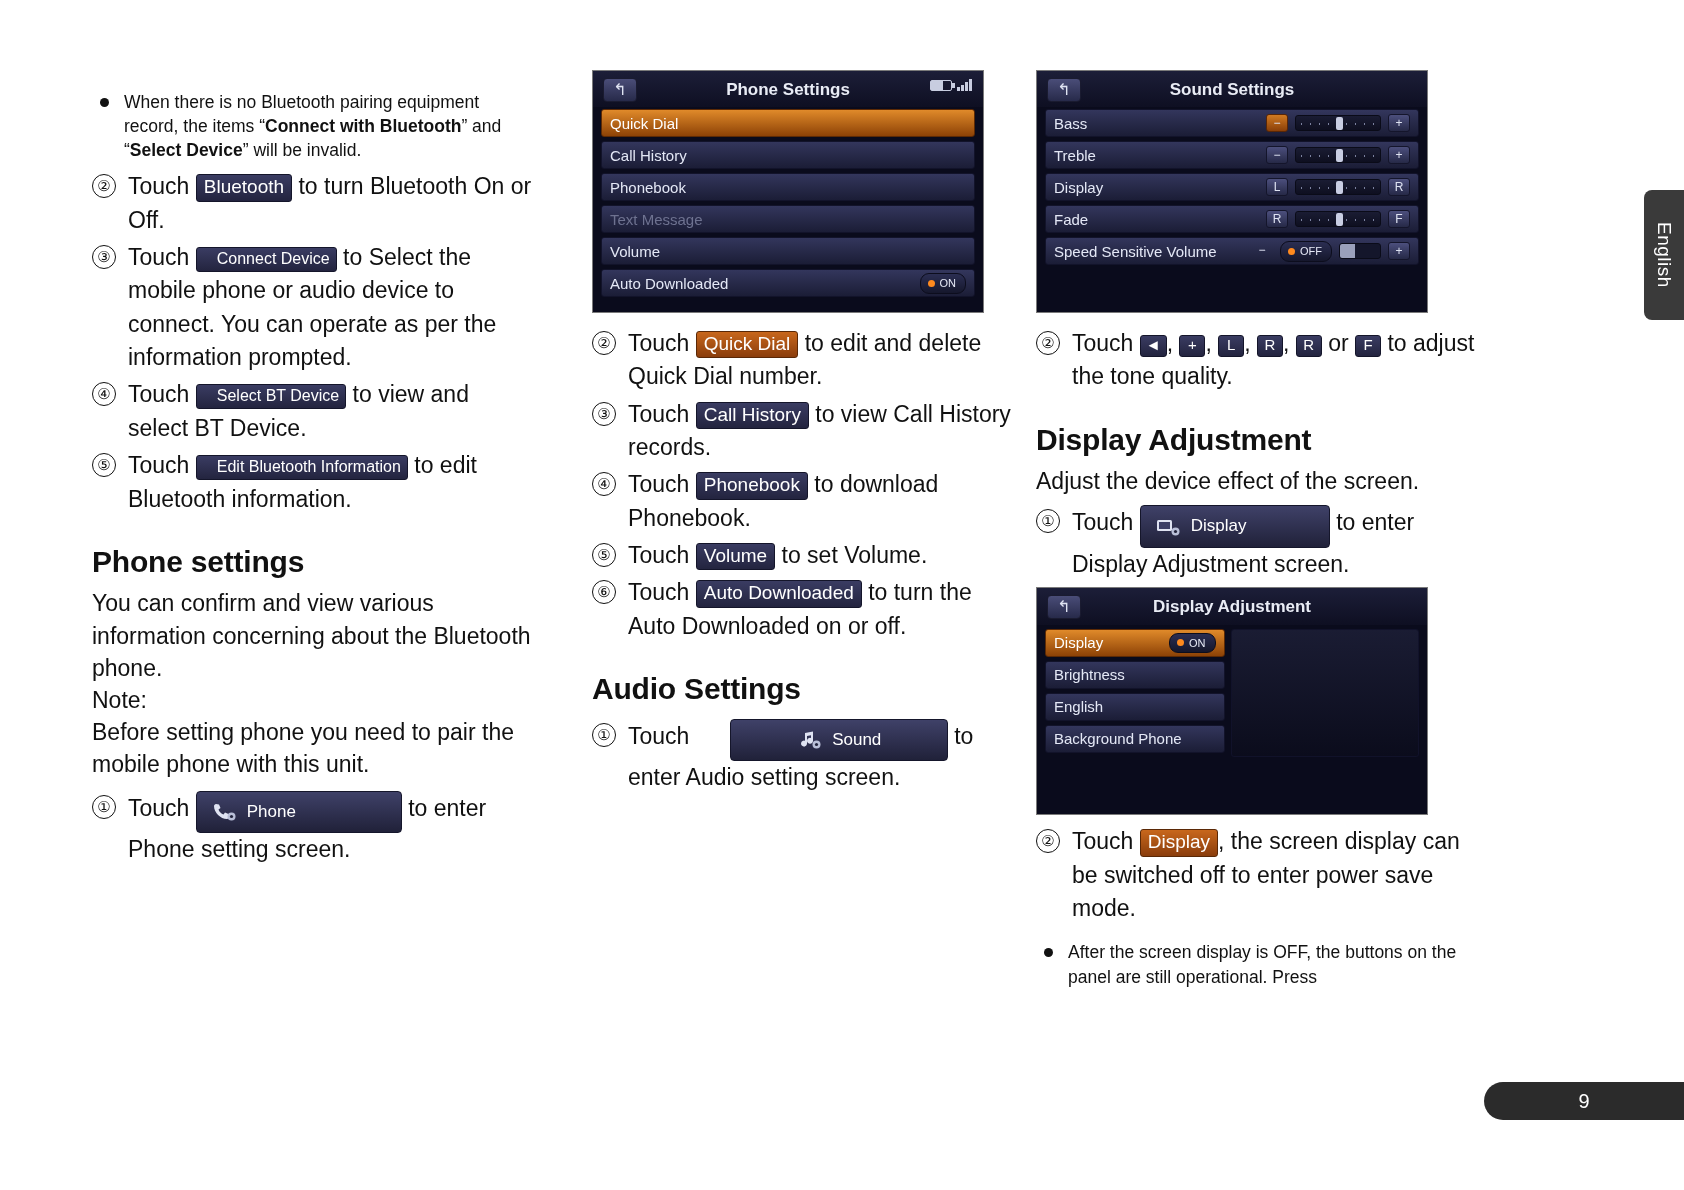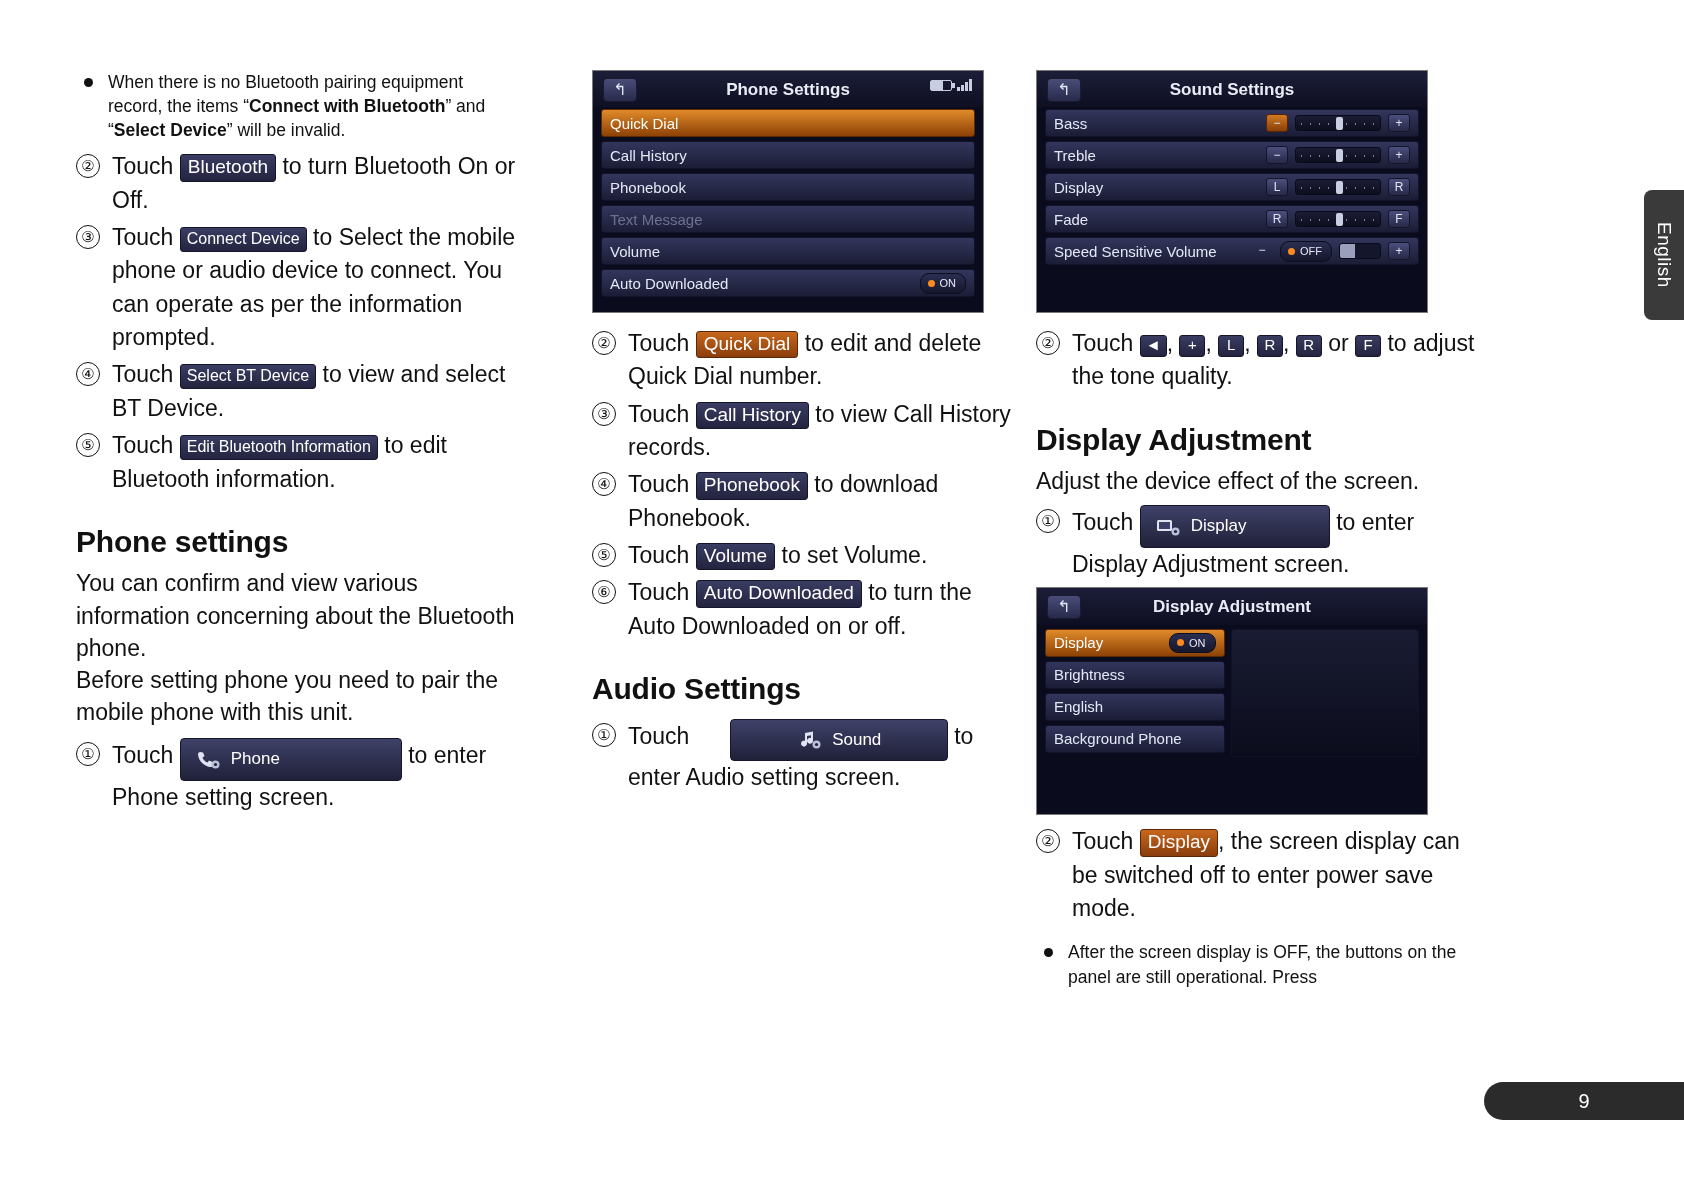--- a/index.html
+++ b/index.html
@@ -10,21 +10,21 @@
     font-family:"Liberation Sans", sans-serif;
     color:#111;
     position:relative;
     overflow:hidden;
   }
 
   .page { position:relative; width:1684px; height:1190px; }
 
   
   .col { position:absolute; top:70px; }
-  .col1 { left:76px; width:440px; }
+  .col1 { left:92px; width:440px;margin-top:20px; }
   .col2 { left:592px; width:430px; }
   .col3 { left:1036px; width:450px; }
 
   
   p, li, div { line-height:1.32; }
 
   .bullet-note {
     position:relative;
     padding-left:32px;
     font-size:17.5px;
@@ -81,21 +81,21 @@
     color:#ffffff;
     border:1px solid #14152a;
     border-radius:3px;
     padding:1px 7px 3px 7px;
     font-size:19px;
     line-height:1.12;
     vertical-align:1px;
     font-family:"Liberation Sans", sans-serif;
     white-space:nowrap;
   }
-  .key.small { font-size:16px; padding:2px 6px 3px 6px; }
+  .key.small { font-size:16px; padding:2px 6px 3px 20px; }
   .key.orange {
     background:linear-gradient(180deg,#c8671c 0%,#8a3d0c 100%);
     border-color:#5a2806;
   }
   .key.tiny {
     font-size:15px;
     padding:1px 5px 2px 5px;
     min-width:26px;
     text-align:center;
   }
@@ -107,21 +107,21 @@
     align-items:center;
     gap:10px;
     background:linear-gradient(180deg,#3f4168 0%,#202139 100%);
     border:1px solid #15162b;
     border-radius:4px;
     color:#fff;
     font-size:17px;
     padding:8px 14px;
     vertical-align:-6px;
   }
-  .btn-wide.w1 { width:222px; }
+  .btn-wide.w1 { width:206px; }
   .btn-wide.w2 { width:218px;margin-left:34px; }
   .btn-wide.w3 { width:190px; }
   .ico {
     width:26px; height:20px;
     display:inline-block;
     position:relative;
   }
   .ico svg { display:block; }
 
   
@@ -314,20 +314,21 @@
 
     <div class="step">
       <span class="num">⑤</span>
       <span>Touch</span>
       <span class="key small">Edit Bluetooth Information</span>
       <span>to edit Bluetooth information.</span>
     </div>
 
     <h2 class="heading">Phone settings</h2>
     <p class="body">You can confirm and view  various information concerning about the Bluetooth phone.</p>
+    <p class="body">Note:</p>
     <p class="body">Before setting phone you need to pair the mobile phone with this unit.</p>
 
     <div class="step" style="margin-top:10px;">
       <span class="num">①</span>
       <span>Touch</span>
       <span class="btn-wide w1">
         <span class="ico">
           <svg width="26" height="20" viewBox="0 0 26 20">
             <path d="M3 4c0-1 1-2 2-2l3 .5 1.5 3.5-2 1.5c.8 2.3 2.7 4.2 5 5l1.5-2 3.5 1.5.5 3c0 1-1 2-2 2C9.5 17 3 10.5 3 4z" fill="#dfe3f2"></path>
             <circle cx="20.5" cy="14.5" r="4" fill="#b9bfd8"></circle>

